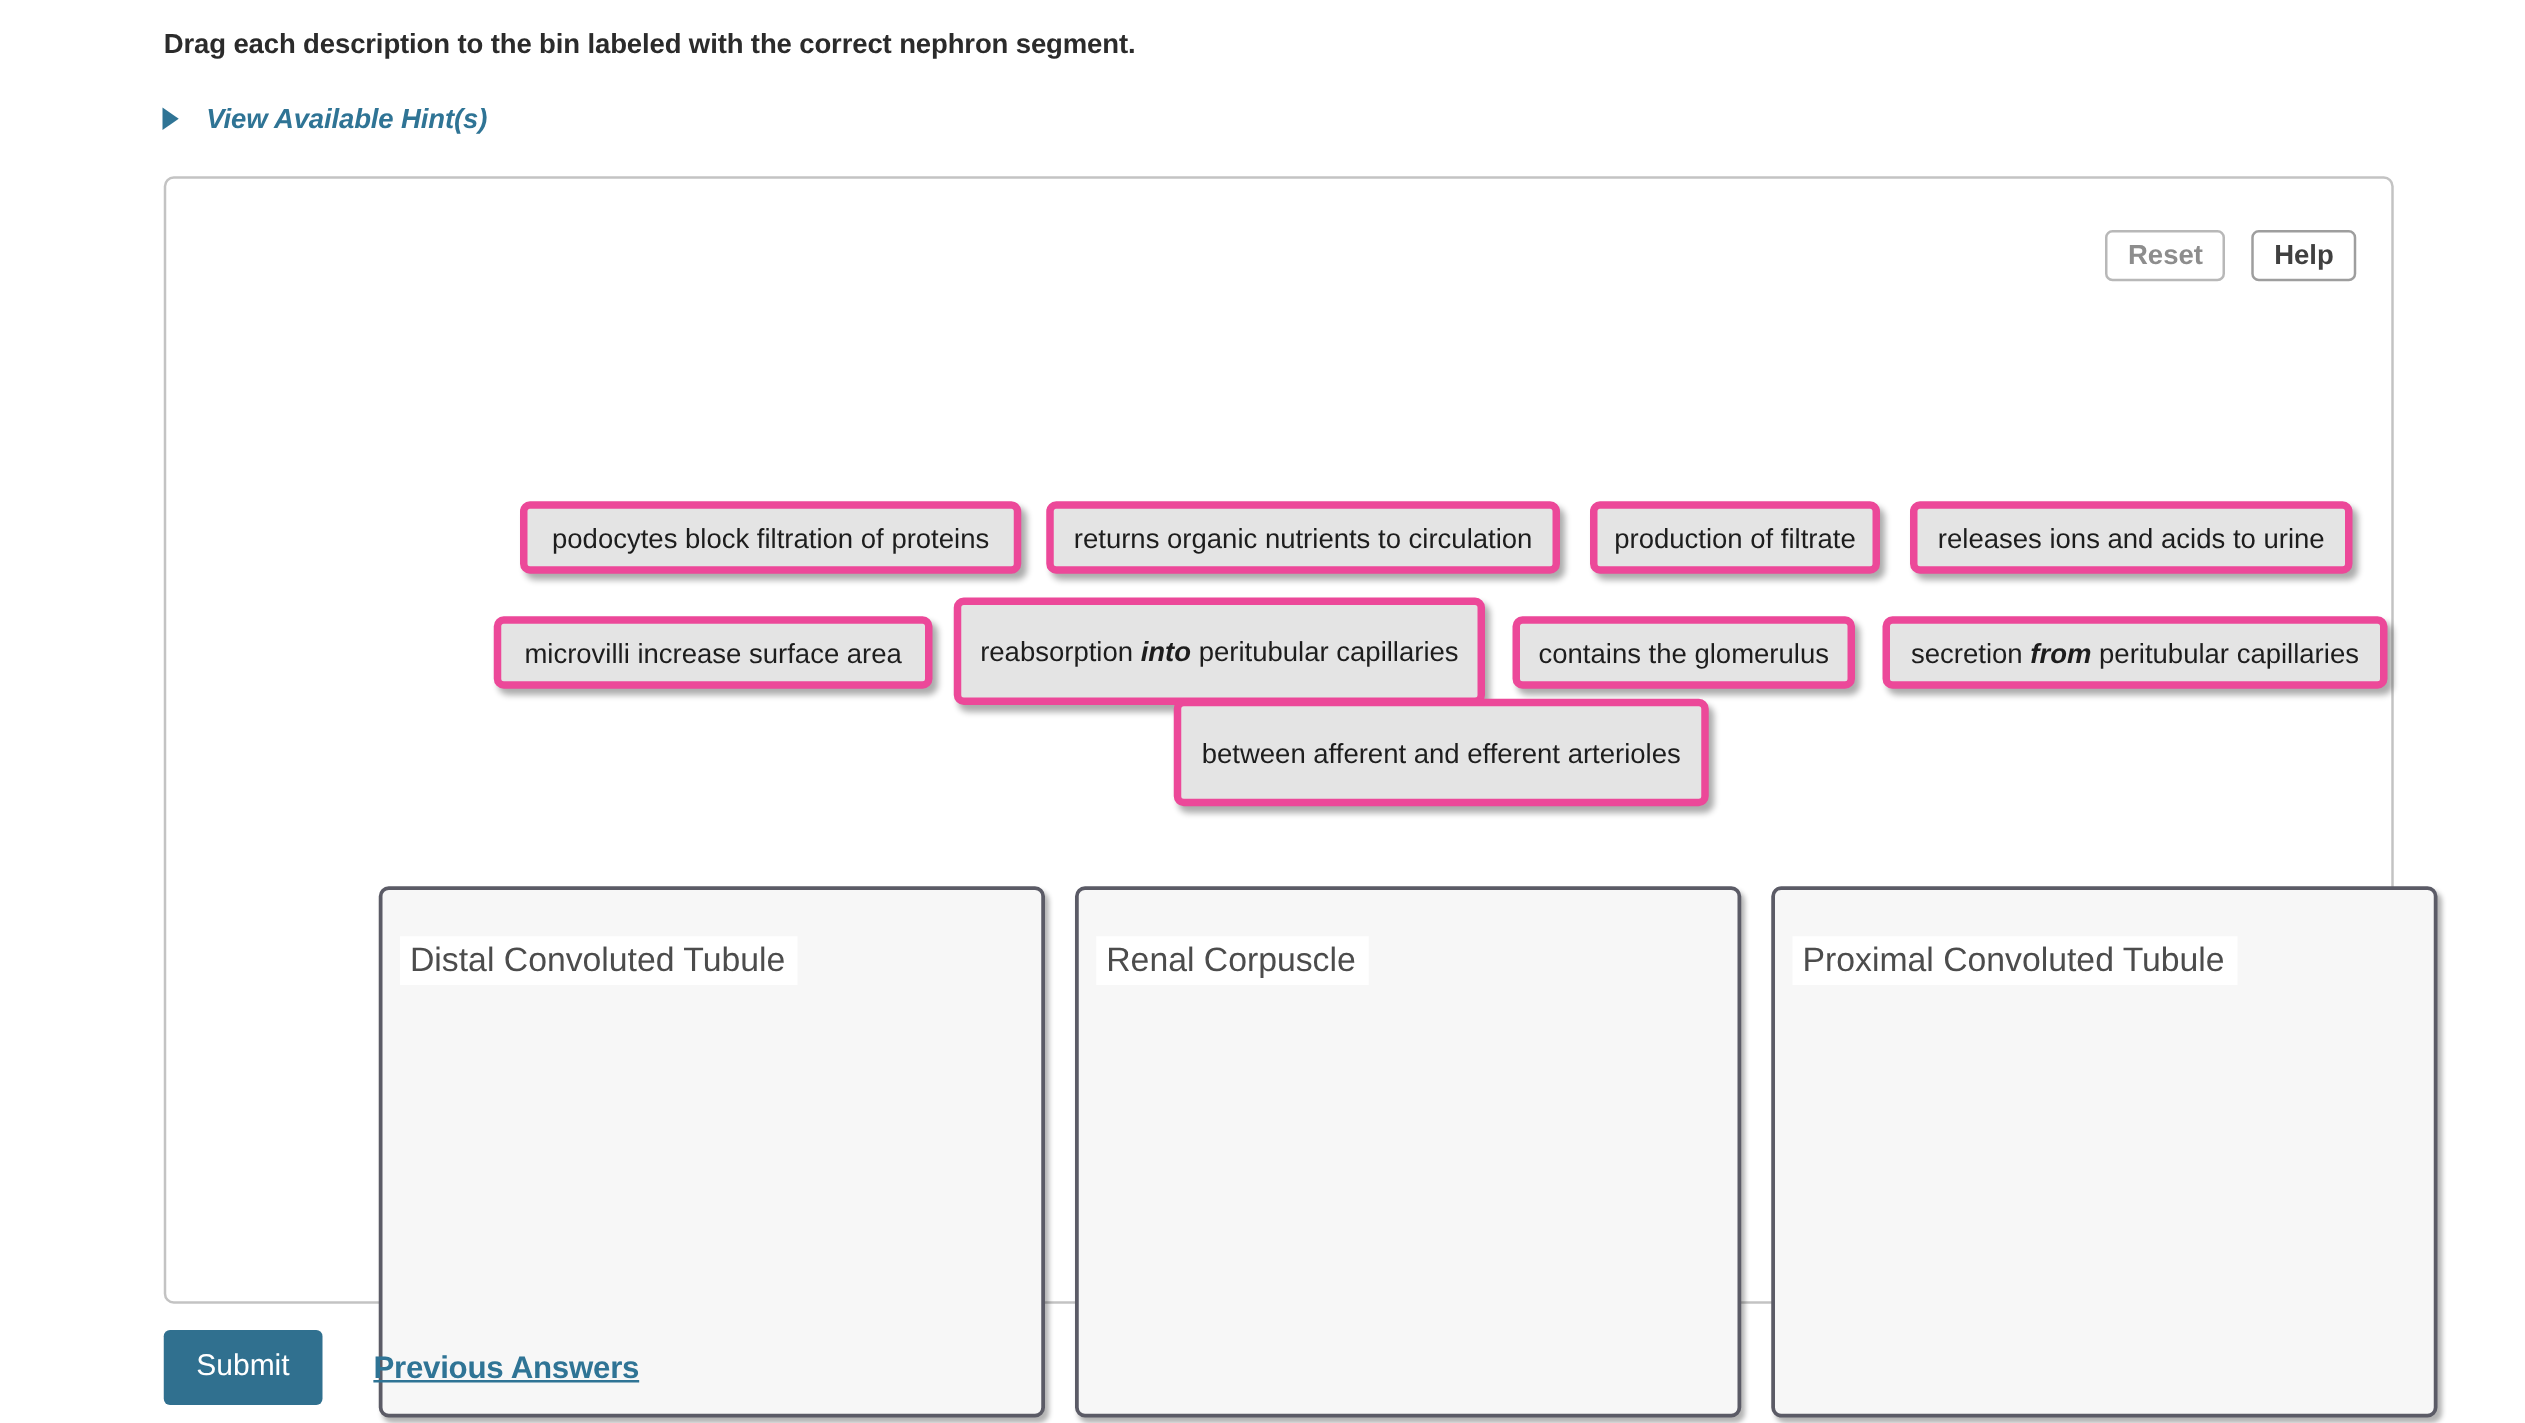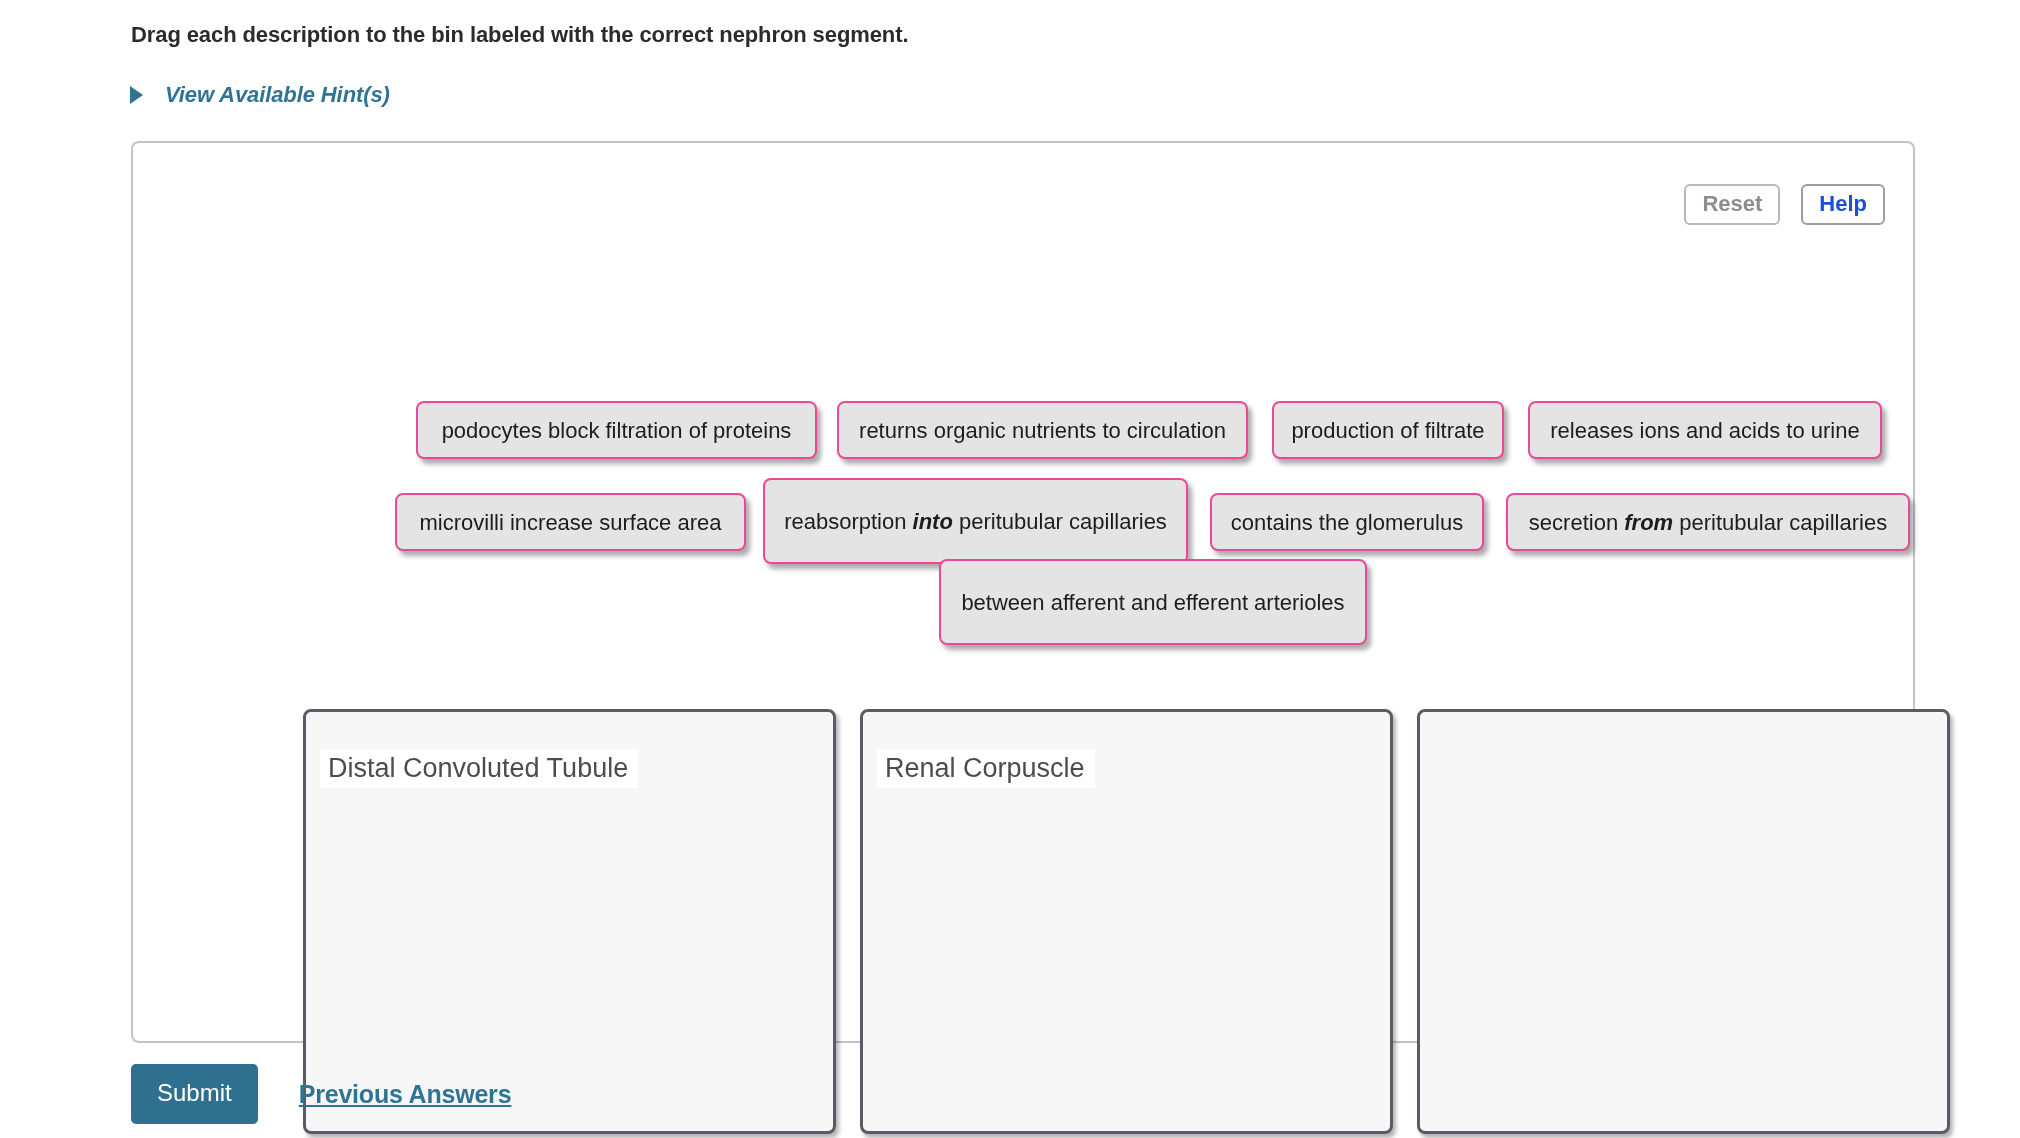--- a/index.html
+++ b/index.html
@@ -92,36 +92,36 @@
     font-size: 22px;
     font-weight: bold;
     padding: 7px 16px 8px;
     line-height: 1;
     cursor: pointer;
   }
   .tool-btn.disabled {
     color: #8d8d8d;
   }
   .tool-btn.active {
-    color: #1d4ed8;
+    color: #404040;
     border-color: #9e9e9e;
   }
 
   
   .tiles {
     position: absolute;
     left: 0;
     top: 0;
     width: 100%;
   }
   .tile {
     position: absolute;
     box-sizing: border-box;
     background: #e4e4e4;
-    border: 2px solid #ec4899;
+    border: 6px solid #ec4899;
     border-radius: 8px;
     box-shadow: 4px 5px 5px rgba(0,0,0,0.33);
     color: #1d1d1d;
     font-size: 22px;
     line-height: 29px;
     display: flex;
     align-items: center;
     justify-content: center;
     text-align: center;
     padding: 0 13px;
@@ -238,20 +238,21 @@
     <div id="bins-container">
         <div class="bin" style="left: 170px; top: 566px; width: 533px; height: 425px;">
           <div class="bin-label">Distal Convoluted Tubule</div>
           <div class="bin-dropzone"></div>
         </div>
         <div class="bin" style="left: 727px; top: 566px; width: 533px; height: 425px;">
           <div class="bin-label">Renal Corpuscle</div>
           <div class="bin-dropzone"></div>
         </div>
         <div class="bin" style="left: 1284px; top: 566px; width: 533px; height: 425px;">
+          <div class="bin-label">Proximal Convoluted Tubule</div>
           <div class="bin-dropzone"></div>
         </div>
       </div>
 
   </div>
 
   <div class="footer">
     <button class="submit-btn">Submit</button>
     <span class="prev-answers">Previous Answers</span>
   </div>

